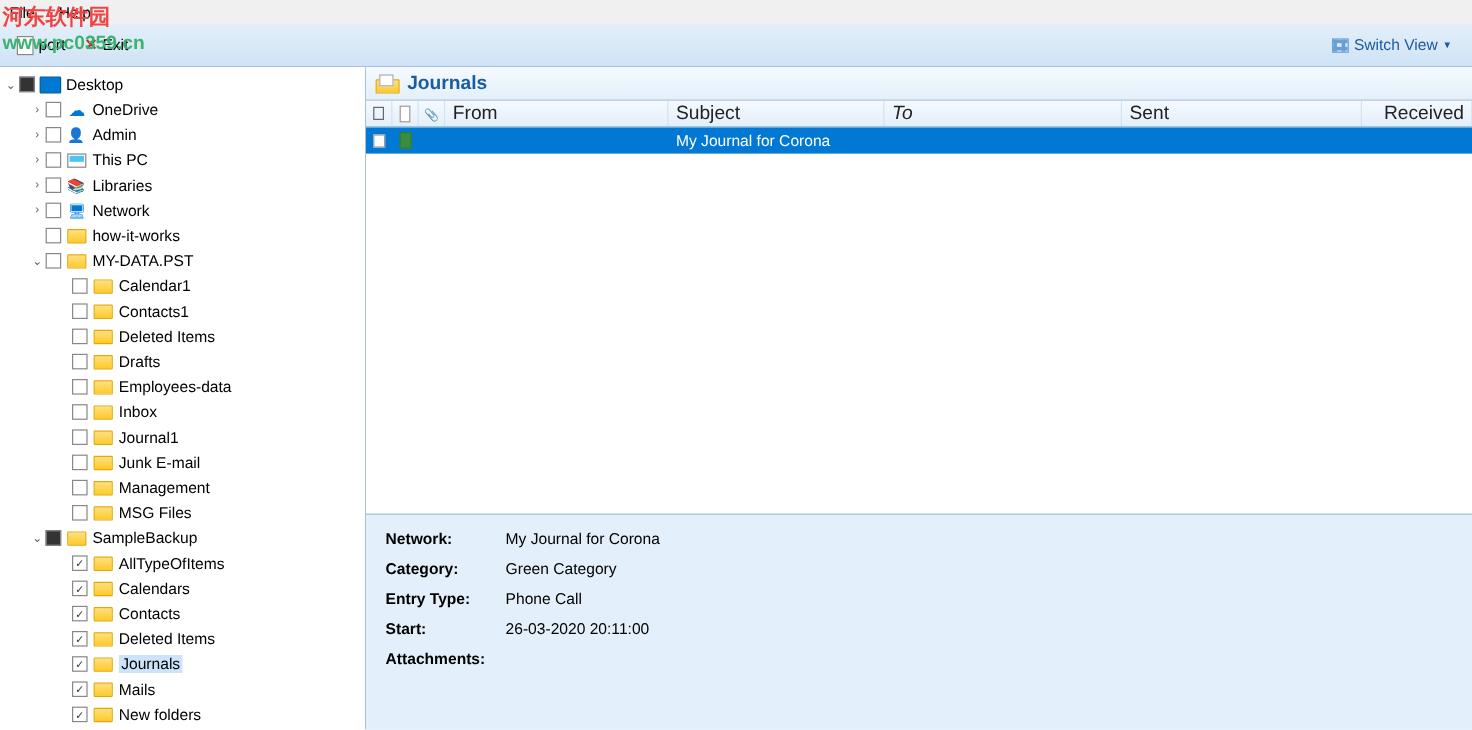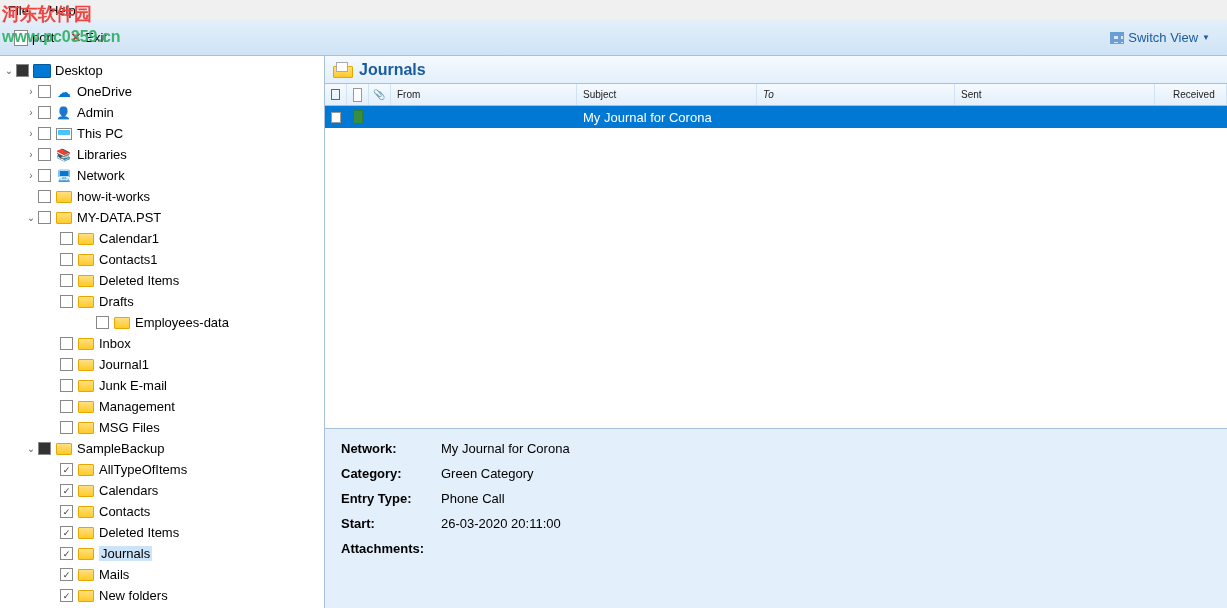--- a/index.html
+++ b/index.html
@@ -41,21 +41,21 @@
 .net-icon::before { content:"🖥"; font-size:12px; color:#0078d4; }
 
 
 .panel-header { height: 28px; display: flex; align-items: center; padding: 0 8px; gap: 6px; background: linear-gradient(#f5faff,#e3effa); border-bottom: 1px solid #a8c1da; }
 .panel-header .title { color: #1a5ca0; font-weight: bold; font-size: 16px; }
 .journal-open-icon { width: 20px; height: 16px; position: relative; }
 .journal-open-icon::before { content:""; position:absolute; bottom:0; left:0; width:18px; height:10px; background:linear-gradient(#ffe082,#ffca28); border:1px solid #e6a800; border-radius:1px; }
 .journal-open-icon::after { content:""; position:absolute; top:0; left:3px; width:10px; height:8px; background:#fff; border:1px solid #aaa; }
 
 .list-header { height: 22px; background: linear-gradient(#f5faff,#e3effa); border-bottom: 1px solid #a8c1da; display: flex; align-items: center; }
-.list-header .col { border-right: 1px solid #cfe3f5; padding: 0 6px; height: 100%; display: flex; align-items: center; font-size: 10px; color: #222; }
+.list-header .col { border-right: 1px solid #cfe3f5; padding: 0 6px; height: 100%; display: flex; align-items: center; font-size: 16px; color: #222; }
 .col-check { width: 22px; justify-content: center; }
 .col-icon { width: 22px; justify-content: center; }
 .col-att { width: 22px; justify-content: center; color:#666; }
 .col-from { width: 186px; }
 .col-subj { width: 180px; }
 .col-to { width: 198px; font-style: italic; }
 .col-sent { width: 200px; }
 .col-recv { flex: 1; margin-left: 12px; }
 
 .list-body { flex: 1; background: #fff; overflow: auto; }
@@ -189,21 +189,21 @@
           </span>
           <span class="tree-label">Deleted Items</span>
         </div>
         <div class="tree-item" style="padding-left: 60px;">
           <span class="tree-check"></span>
           <span class="tree-icon">
             <span class="folder-icon"></span>
           </span>
           <span class="tree-label">Drafts</span>
         </div>
-        <div class="tree-item" style="padding-left: 96px;">
+        <div class="tree-item" style="padding-left: 60px;">
           <span class="tree-check"></span>
           <span class="tree-icon">
             <span class="folder-icon"></span>
           </span>
           <span class="tree-label">Employees-data</span>
         </div>
         <div class="tree-item" style="padding-left: 60px;">
           <span class="tree-check"></span>
           <span class="tree-icon">
             <span class="folder-icon"></span>

